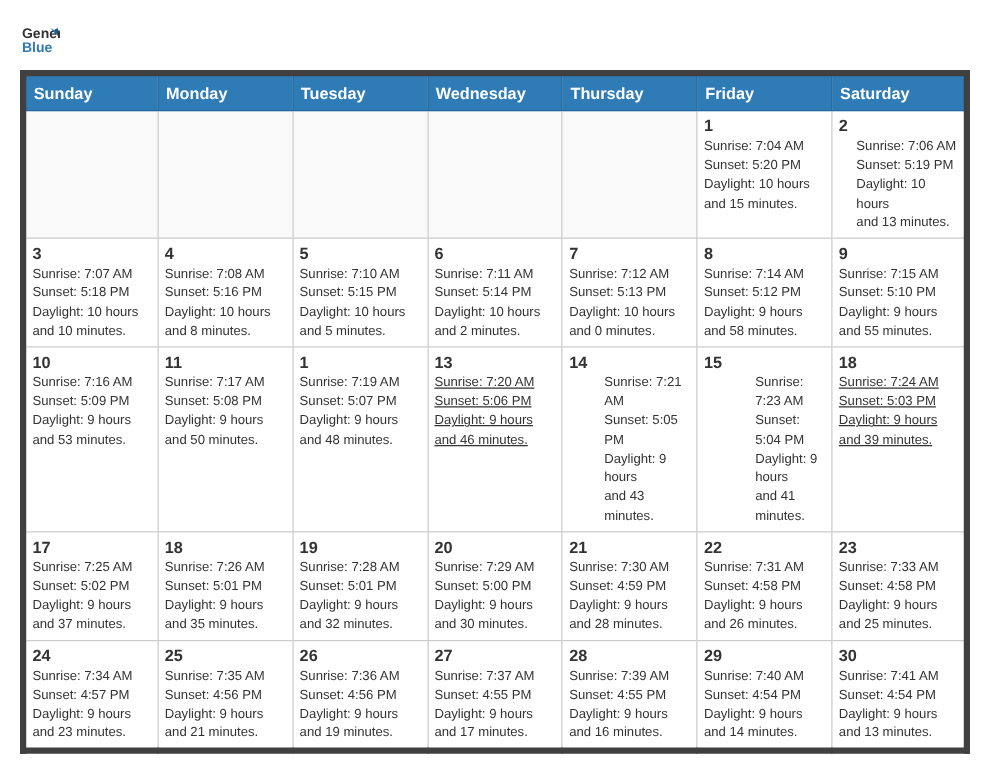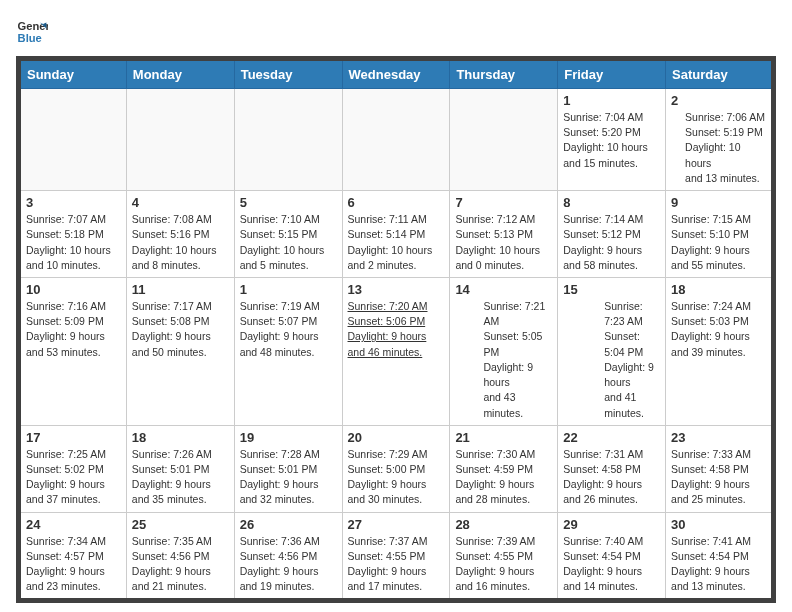--- a/index.html
+++ b/index.html
@@ -222,21 +222,21 @@
         </td>
         <td>
           <span class="day-number">15</span>
           <div class="day-info" style="white-space: pre-line; margin-left: 41px;">Sunrise: 7:23 AM
 Sunset: 5:04 PM
 Daylight: 9 hours
 and 41 minutes.</div>
         </td>
         <td>
           <span class="day-number">18</span>
-          <div class="day-info" style="white-space: pre-line;">Sunrise: 7:24 AM
+          <div class="day-info" style="white-space: pre-line; text-decoration: underline;">Sunrise: 7:24 AM
 Sunset: 5:03 PM
 Daylight: 9 hours
 and 39 minutes.</div>
         </td>
       </tr>
       <tr>
         <td>
           <span class="day-number">17</span>
           <div class="day-info" style="white-space: pre-line;">Sunrise: 7:25 AM
 Sunset: 5:02 PM

